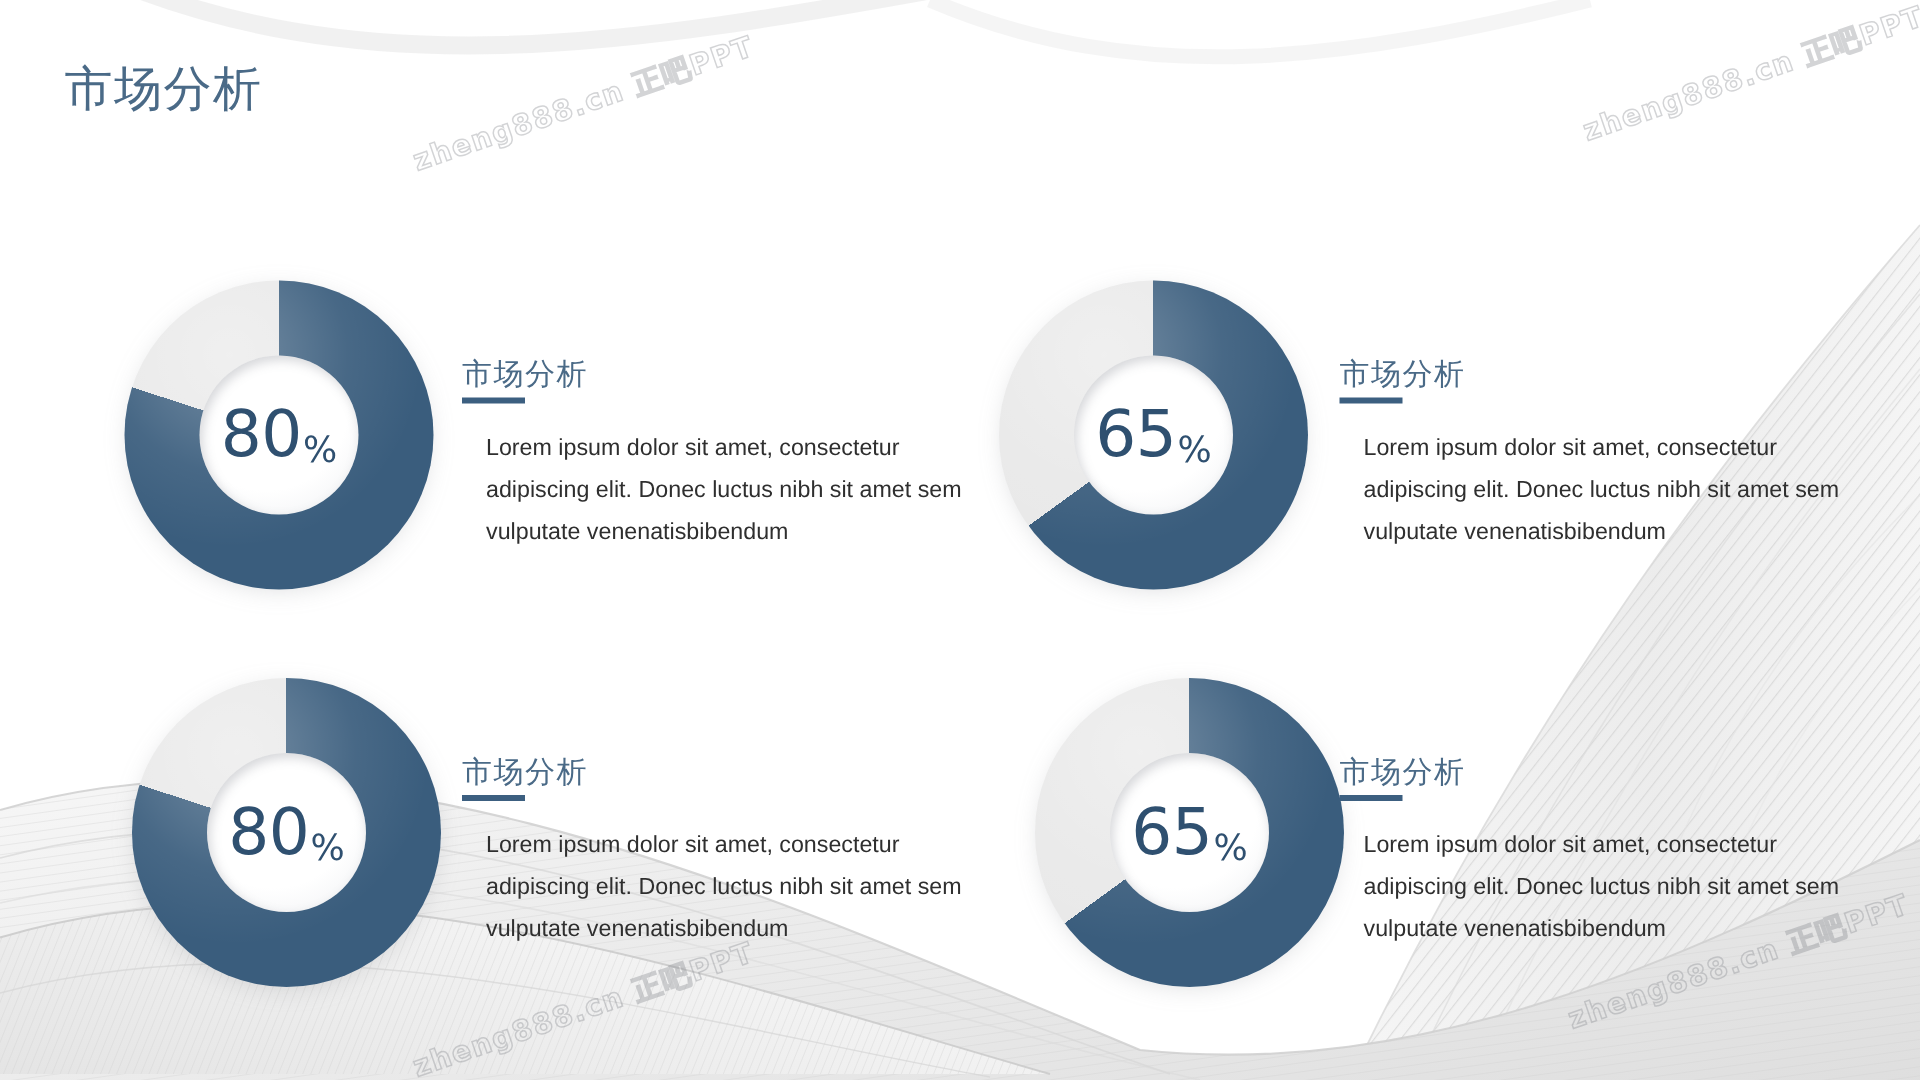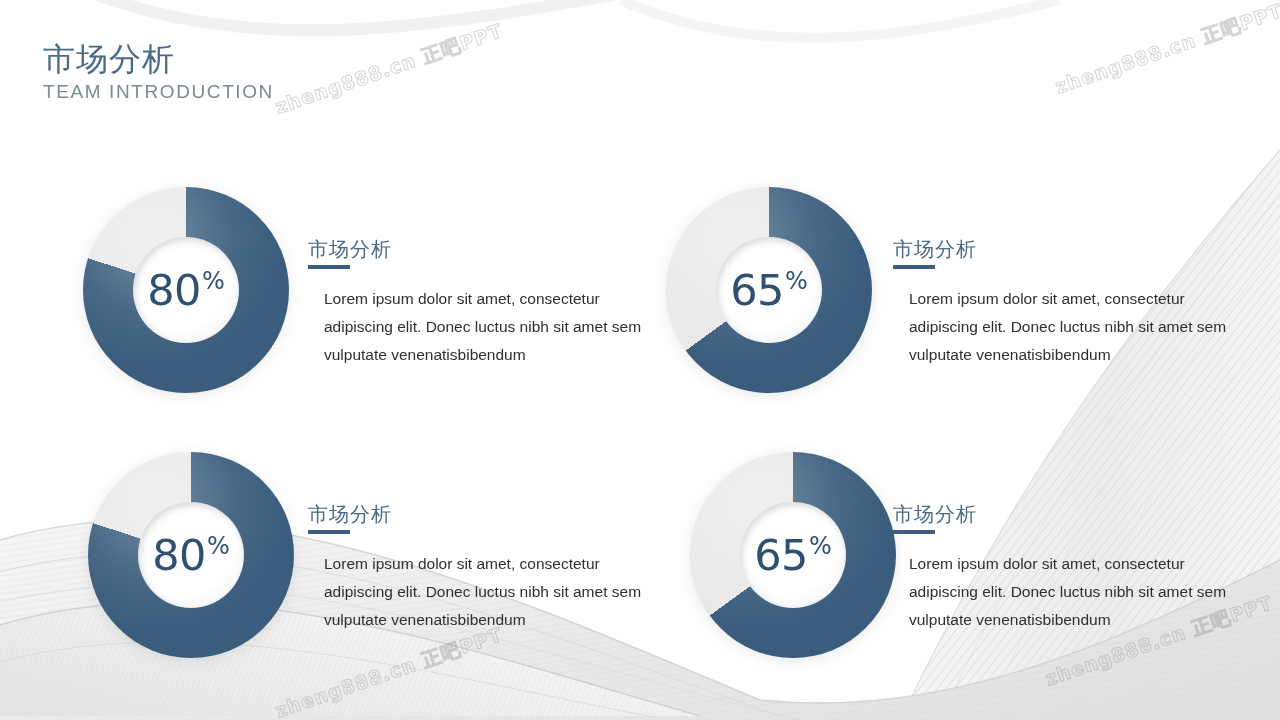--- a/index.html
+++ b/index.html
@@ -104,21 +104,21 @@
     width: 106px; height: 106px;
     border-radius: 50%;
     background: radial-gradient(circle at 42% 34%, #ffffff 0%, #ffffff 58%, #f3f4f6 88%, #e9eaec 100%);
     box-shadow: inset 2px 3px 7px rgba(120,124,132,0.30);
     display: flex;
     align-items: center;
     justify-content: center;
   }
   .pct {
     display: flex;
-    align-items: flex-start;
+    align-items: flex-end;
     line-height: 1;
     color: #2f5070;
     font-family: "DejaVu Sans", sans-serif;
     font-weight: 400;
   }
   .pct .num { font-size: 43px; letter-spacing: -0.5px; }
   .pct .sym { font-size: 24px; margin-left: 1px; }
 
   
   .txt { position: absolute; width: 365px; }
@@ -222,21 +222,20 @@
     <path d="M620,0 C760,60 900,40 1060,0" fill="none" stroke="#f2f2f2" stroke-width="10" opacity="0.8"></path>
   </svg>
 
   <div class="wm wm-1">zheng888.cn 正吧PPT</div>
   <div class="wm wm-2">zheng888.cn 正吧PPT</div>
   <div class="wm wm-3">zheng888.cn 正吧PPT</div>
   <div class="wm wm-4">zheng888.cn 正吧PPT</div>
 
   <div class="header">
     <div class="title-cn">市场分析</div>
-    <div class="title-en">TEAM INTRODUCTION</div>
   </div>
 
   <div class="block" style="left:0px; top:0px;">
     <div class="donut-wrap" style="left:83px; top:187px;">
       <div class="donut-shadow"></div>
       <div class="donut">
         <div class="donut-ring" style="background: conic-gradient(rgb(58, 93, 125) 0deg, rgb(58, 93, 125) 288deg, rgb(233, 233, 233) 288deg, rgb(233, 233, 233) 360deg);"></div>
         <div class="donut-gloss"></div>
         <div class="donut-hole">
           <div class="pct">

